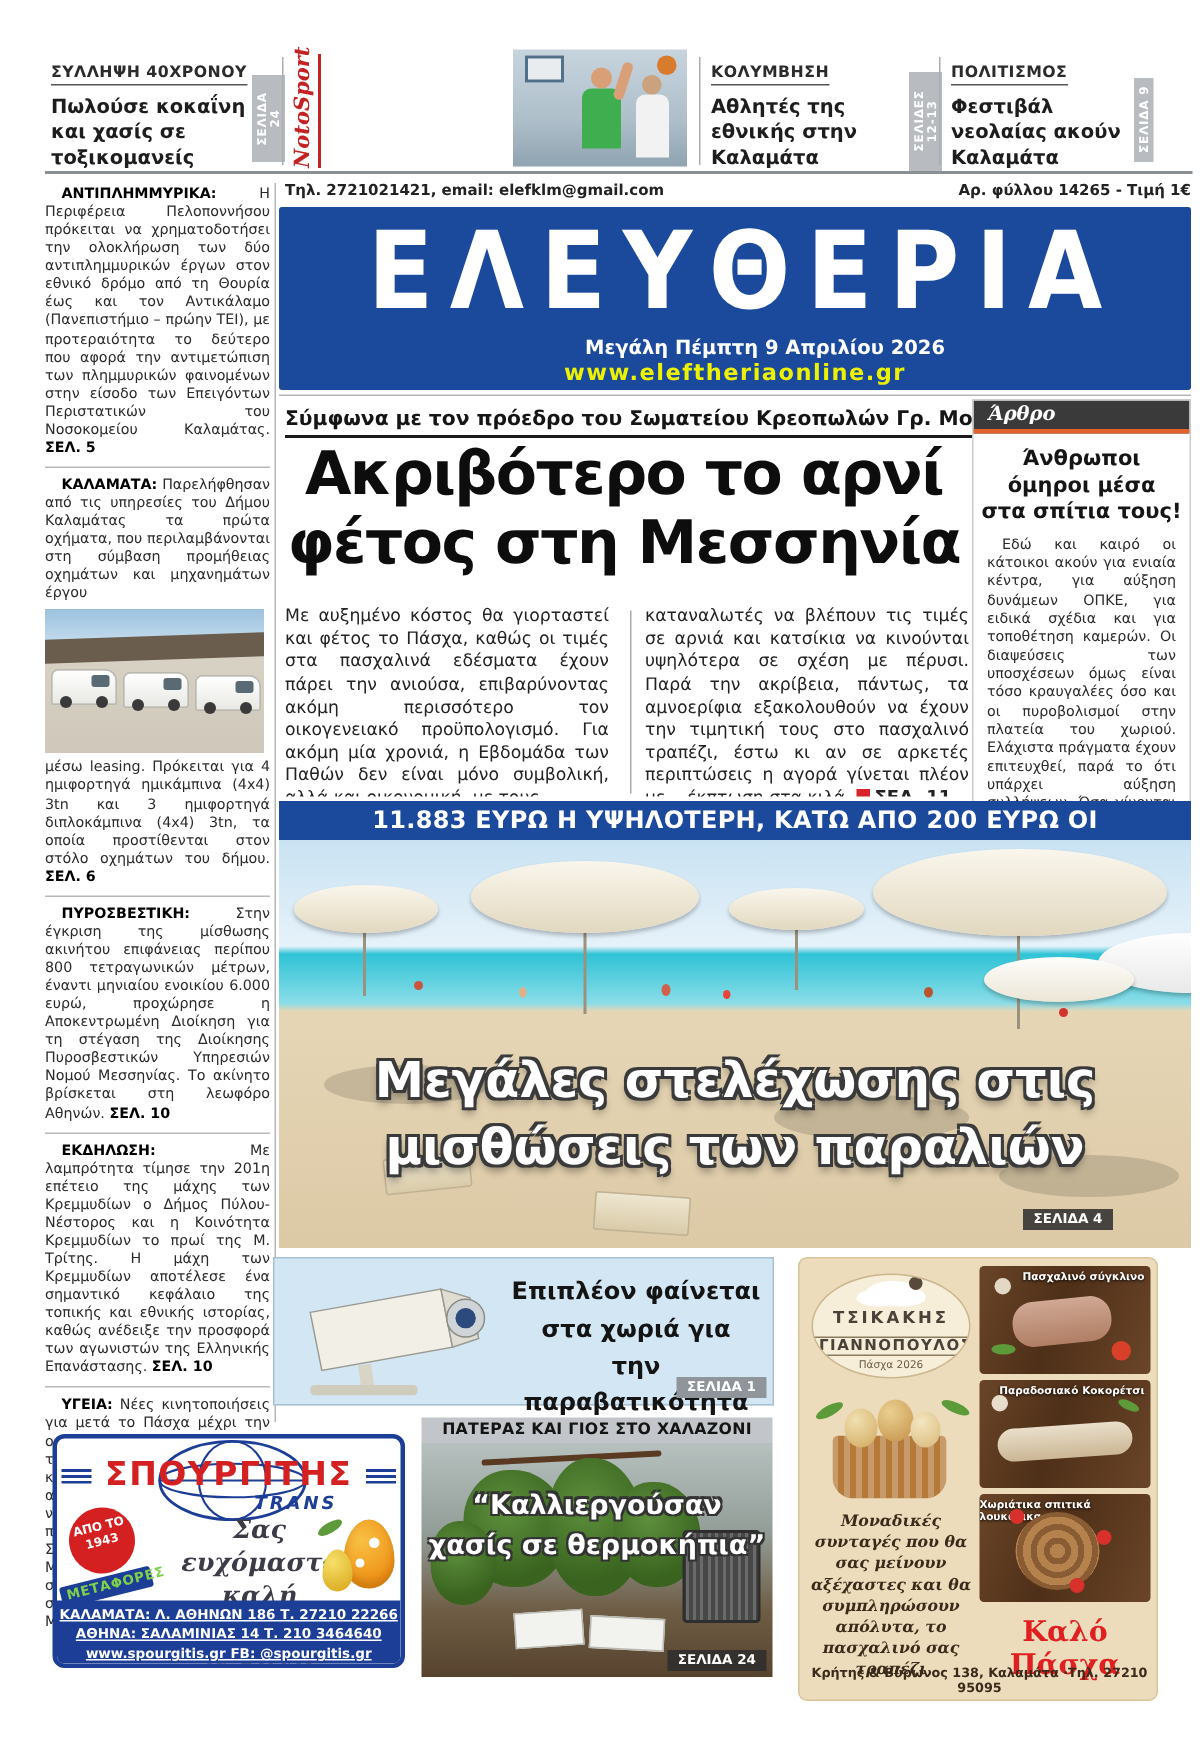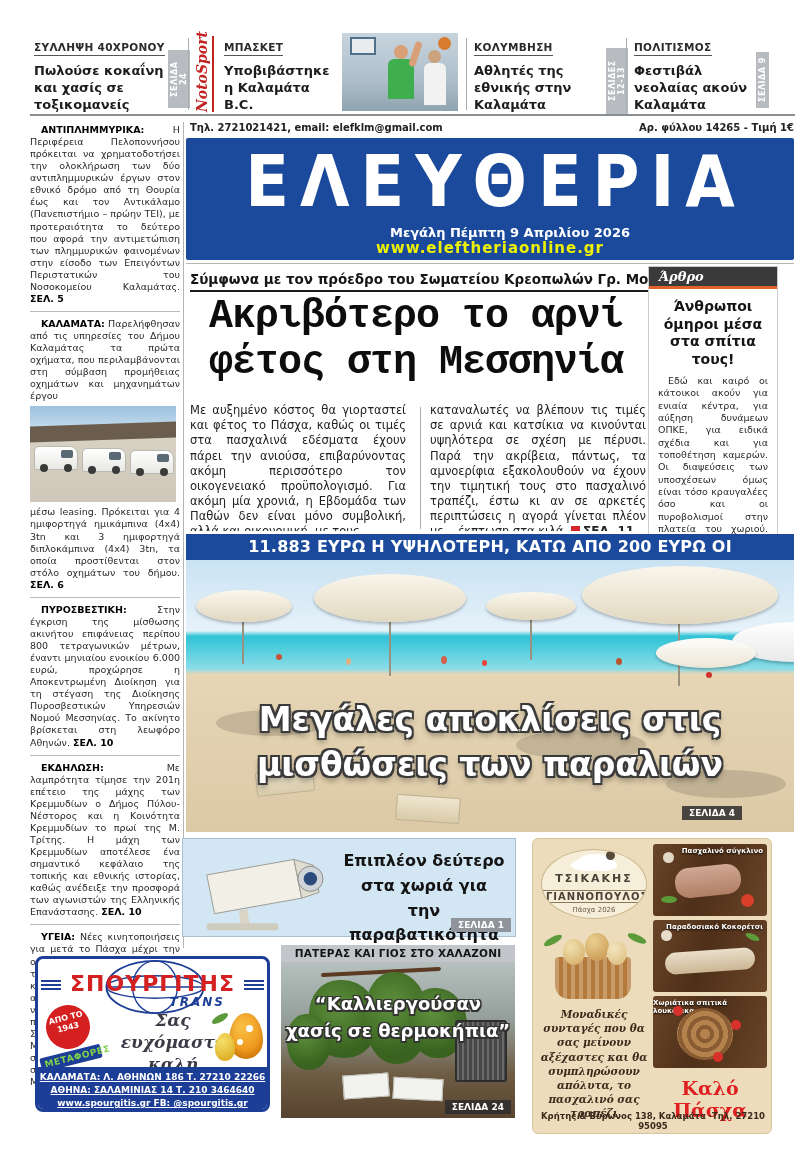--- a/index.html
+++ b/index.html
@@ -136,24 +136,20 @@
 
 <div id="page">
 
   <div class="abs strip-item" style="left:34px; top:36px; width:132px;">
     <span class="sec">ΣΥΛΛΗΨΗ 40ΧΡΟΝΟΥ</span>
     <div class="ttl">Πωλούσε κοκαΐνη και χασίς σε τοξικομανείς</div>
   </div>
   <div class="abs vbadge" style="left:168px; top:50px; height:58px;">ΣΕΛΙΔΑ 24</div>
   <div class="abs vline" style="left:188px; top:38px; height:72px;"></div>
   <div class="abs notosport" style="left:194px; top:36px; height:76px;">NotoSport</div>
-  <div class="abs strip-item" style="left:224px; top:36px; width:112px;">
-    <span class="sec">ΜΠΑΣΚΕΤ</span>
-    <div class="ttl">Υποβιβάστηκε η Καλαμάτα B.C.</div>
-  </div>
 
   <div class="abs" style="left:342px; top:33px; width:116px; height:78px; overflow:hidden; background:linear-gradient(#c7d4de,#aebfca 60%,#8fa3b0);">
     <div class="abs" style="left:8px; top:4px; width:26px; height:18px; background:#e8ecef; border:2px solid #51708a;"></div>
     <div class="abs" style="left:46px; top:26px; width:26px; height:40px; background:#3fae4e; border-radius:6px 6px 0 0;"></div>
     <div class="abs" style="left:52px; top:12px; width:14px; height:14px; background:#d9a078; border-radius:50%;"></div>
     <div class="abs" style="left:82px; top:30px; width:22px; height:42px; background:#f2f2f2; border-radius:6px 6px 0 0;"></div>
     <div class="abs" style="left:86px; top:17px; width:13px; height:13px; background:#caa27e; border-radius:50%;"></div>
     <div class="abs" style="left:70px; top:8px; width:7px; height:26px; background:#d9a078; border-radius:4px; transform:rotate(18deg);"></div>
     <div class="abs" style="left:96px; top:4px; width:13px; height:13px; background:#d97b2c; border-radius:50%;"></div>
   </div>
@@ -228,31 +224,31 @@
     </p>
     <div class="brief-sep"></div>
     <p class="brief">
       <b class="lead">ΥΓΕΙΑ:</b>
       <span>Νέες κινητοποιήσεις για μετά το Πάσχα μέχρι την οριστική λύση της στελέχωσης των Νοσοκομείων Καλαμάτας και Κυπαρισσίας με το αναγκαίο ιατρικό και νοσηλευτικό προσωπικό, προαναγγέλλει το Σωματείο Συνταξιούχων ΙΚΑ ΕΦΚΑ Μεσσηνίας, ύστερα από τις συγκεντρώσεις διαμαρτυρίας στα δύο νοσοκομεία τη Μεγάλη Τρίτη.</span>
       <b class="pref">ΣΕΛ. 4</b>
     </p>
   </div>
 
   <div class="abs kicker" style="left:190px; top:271px;">Σύμφωνα με τον πρόεδρο του Σωματείου Κρεοπωλών Γρ. Μουτεβελή</div>
-  <div class="abs headline" style="left:185px; top:294px; width:462px;font-family:Liberation Mono, monospace;">
+  <div class="abs headline" style="left:185px; top:294px; width:462px;">
     <div>Ακριβότερο το αρνί</div>
     <div>φέτος στη Μεσσηνία</div>
   </div>
   <div class="abs bodycol" style="left:190px; top:403px; width:216px; height:128px; overflow:hidden;">Με αυξημένο κόστος θα γιορταστεί και φέτος το Πάσχα, καθώς οι τιμές στα πασχαλινά εδέσματα έχουν πάρει την ανιούσα, επιβαρύνοντας ακόμη περισσότερο τον οικογενειακό προϋπολογισμό. Για ακόμη μία χρονιά, η Εβδομάδα των Παθών δεν είναι μόνο συμβολική, αλλά και οικονομική, με τους</div>
   <div class="abs" style="left:420px; top:407px; width:1px; height:122px; background:#aaa;"></div>
   <div class="abs bodycol" style="left:430px; top:403px; width:216px; height:128px; overflow:hidden;">
     <span>καταναλωτές να βλέπουν τις τιμές σε αρνιά και κατσίκια να κινούνται υψηλότερα σε σχέση με πέρυσι. Παρά την ακρίβεια, πάντως, τα αμνοερίφια εξακολουθούν να έχουν την τιμητική τους στο πασχαλινό τραπέζι, έστω κι αν σε αρκετές περιπτώσεις η αγορά γίνεται πλέον με... έκπτωση στα κιλά.</span><span class="redsq"></span><b style="font-size:12px;">ΣΕΛ. 11</b>
   </div>
 
-  <div class="abs arthro" style="left:648px; top:266px; width:130px; height:287px;">
+  <div class="abs arthro" style="left:648px; top:266px; width:146px; height:287px;">
     <div class="arthro-head">Άρθρο</div>
     <div class="arthro-title">
       <div>Άνθρωποι</div>
       <div>όμηροι μέσα</div>
       <div>στα σπίτια τους!</div>
     </div>
     <div class="arthro-body">Εδώ και καιρό οι κάτοικοι ακούν για ενιαία κέντρα, για αύξηση δυνάμεων ΟΠΚΕ, για ειδικά σχέδια και για τοποθέτηση καμερών. Οι διαψεύσεις των υποσχέσεων όμως είναι τόσο κραυγαλέες όσο και οι πυροβολισμοί στην πλατεία του χωριού. Ελάχιστα πράγματα έχουν επιτευχθεί, παρά το ότι υπάρχει αύξηση συλλήψεων. Όσα γίνονται φαίνεται να είναι αποσπασματικά.</div>
 
   </div>
 
@@ -275,37 +271,37 @@
     <div class="dot" style="left:296px; top:100px; width:5px; height:6px; background:#e8443a;"></div>
     <div class="dot" style="left:430px; top:98px; width:6px; height:7px; background:#b9542f;"></div>
     <div class="dot" style="left:520px; top:112px; width:6px; height:6px; background:#d0342c;"></div>
     <div class="shade" style="left:30px; top:150px; width:110px; height:26px;"></div>
     <div class="shade" style="left:330px; top:170px; width:130px; height:30px;"></div>
     <div class="shade" style="left:480px; top:210px; width:120px; height:28px;"></div>
     <div class="lounger" style="left:70px; top:210px; width:58px; height:24px; transform:rotate(-6deg);"></div>
     <div class="lounger" style="left:210px; top:236px; width:64px; height:26px; transform:rotate(4deg);"></div>
 
     <div class="abs beach-title" style="top:138px;">
-      <div>Μεγάλες αποκλίσεις στις</div>
+      <div>Μεγάλες στελέχωσης στις</div>
       <div>μισθώσεις των παραλιών</div>
     </div>
     <div class="abs pg-badge" style="right:52px; bottom:12px;">ΣΕΛΙΔΑ 4</div>
   </div>
 
   <div class="abs camera-box" style="left:182px; top:838px; width:334px; height:99px;">
     <svg width="150" height="92" viewBox="0 0 150 95" style="position:absolute; left:4px; top:3px;">
       <polygon points="18,34 108,18 116,58 26,74" fill="#f2efe6" stroke="#9a9a92"></polygon>
       <polygon points="108,18 128,24 134,52 116,58" fill="#e0ddd2" stroke="#9a9a92"></polygon>
       <circle cx="125" cy="38" r="13" fill="#cfd4d8" stroke="#8a8a84"></circle>
       <circle cx="125" cy="38" r="7" fill="#2c4a7c"></circle>
       <rect x="52" y="70" width="9" height="16" fill="#d8d4c6" transform="rotate(-8 56 78)"></rect>
       <rect x="18" y="84" width="74" height="7" rx="3" fill="#cfccbe"></rect>
     </svg>
     <div class="abs camera-title" style="left:152px; top:10px; width:178px;">
-      <div>Επιπλέον δεύτερο</div>
+      <div>Επιπλέον φαίνεται</div>
       <div>στα χωριά για</div>
       <div>την παραβατικότητα</div>
     </div>
     <div class="abs pg-badge" style="right:4px; bottom:4px; background:#8f959b;">ΣΕΛΙΔΑ 1</div>
   </div>
 
   <div class="abs" style="left:281px; top:945px; width:234px; height:173px;">
     <div class="drug-head" style="height:17px;">ΠΑΤΕΡΑΣ ΚΑΙ ΓΙΟΣ ΣΤΟ ΧΑΛΑΖΟΝΙ ΤΡΙΦΥΛΙΑΣ</div>
     <div class="abs drug-photo" style="left:0; top:17px; width:234px; height:156px;">
       <div class="abs" style="left:40px; top:8px; width:120px; height:4px; background:#5a3a22; transform:rotate(-3deg); border-radius:2px;"></div>

